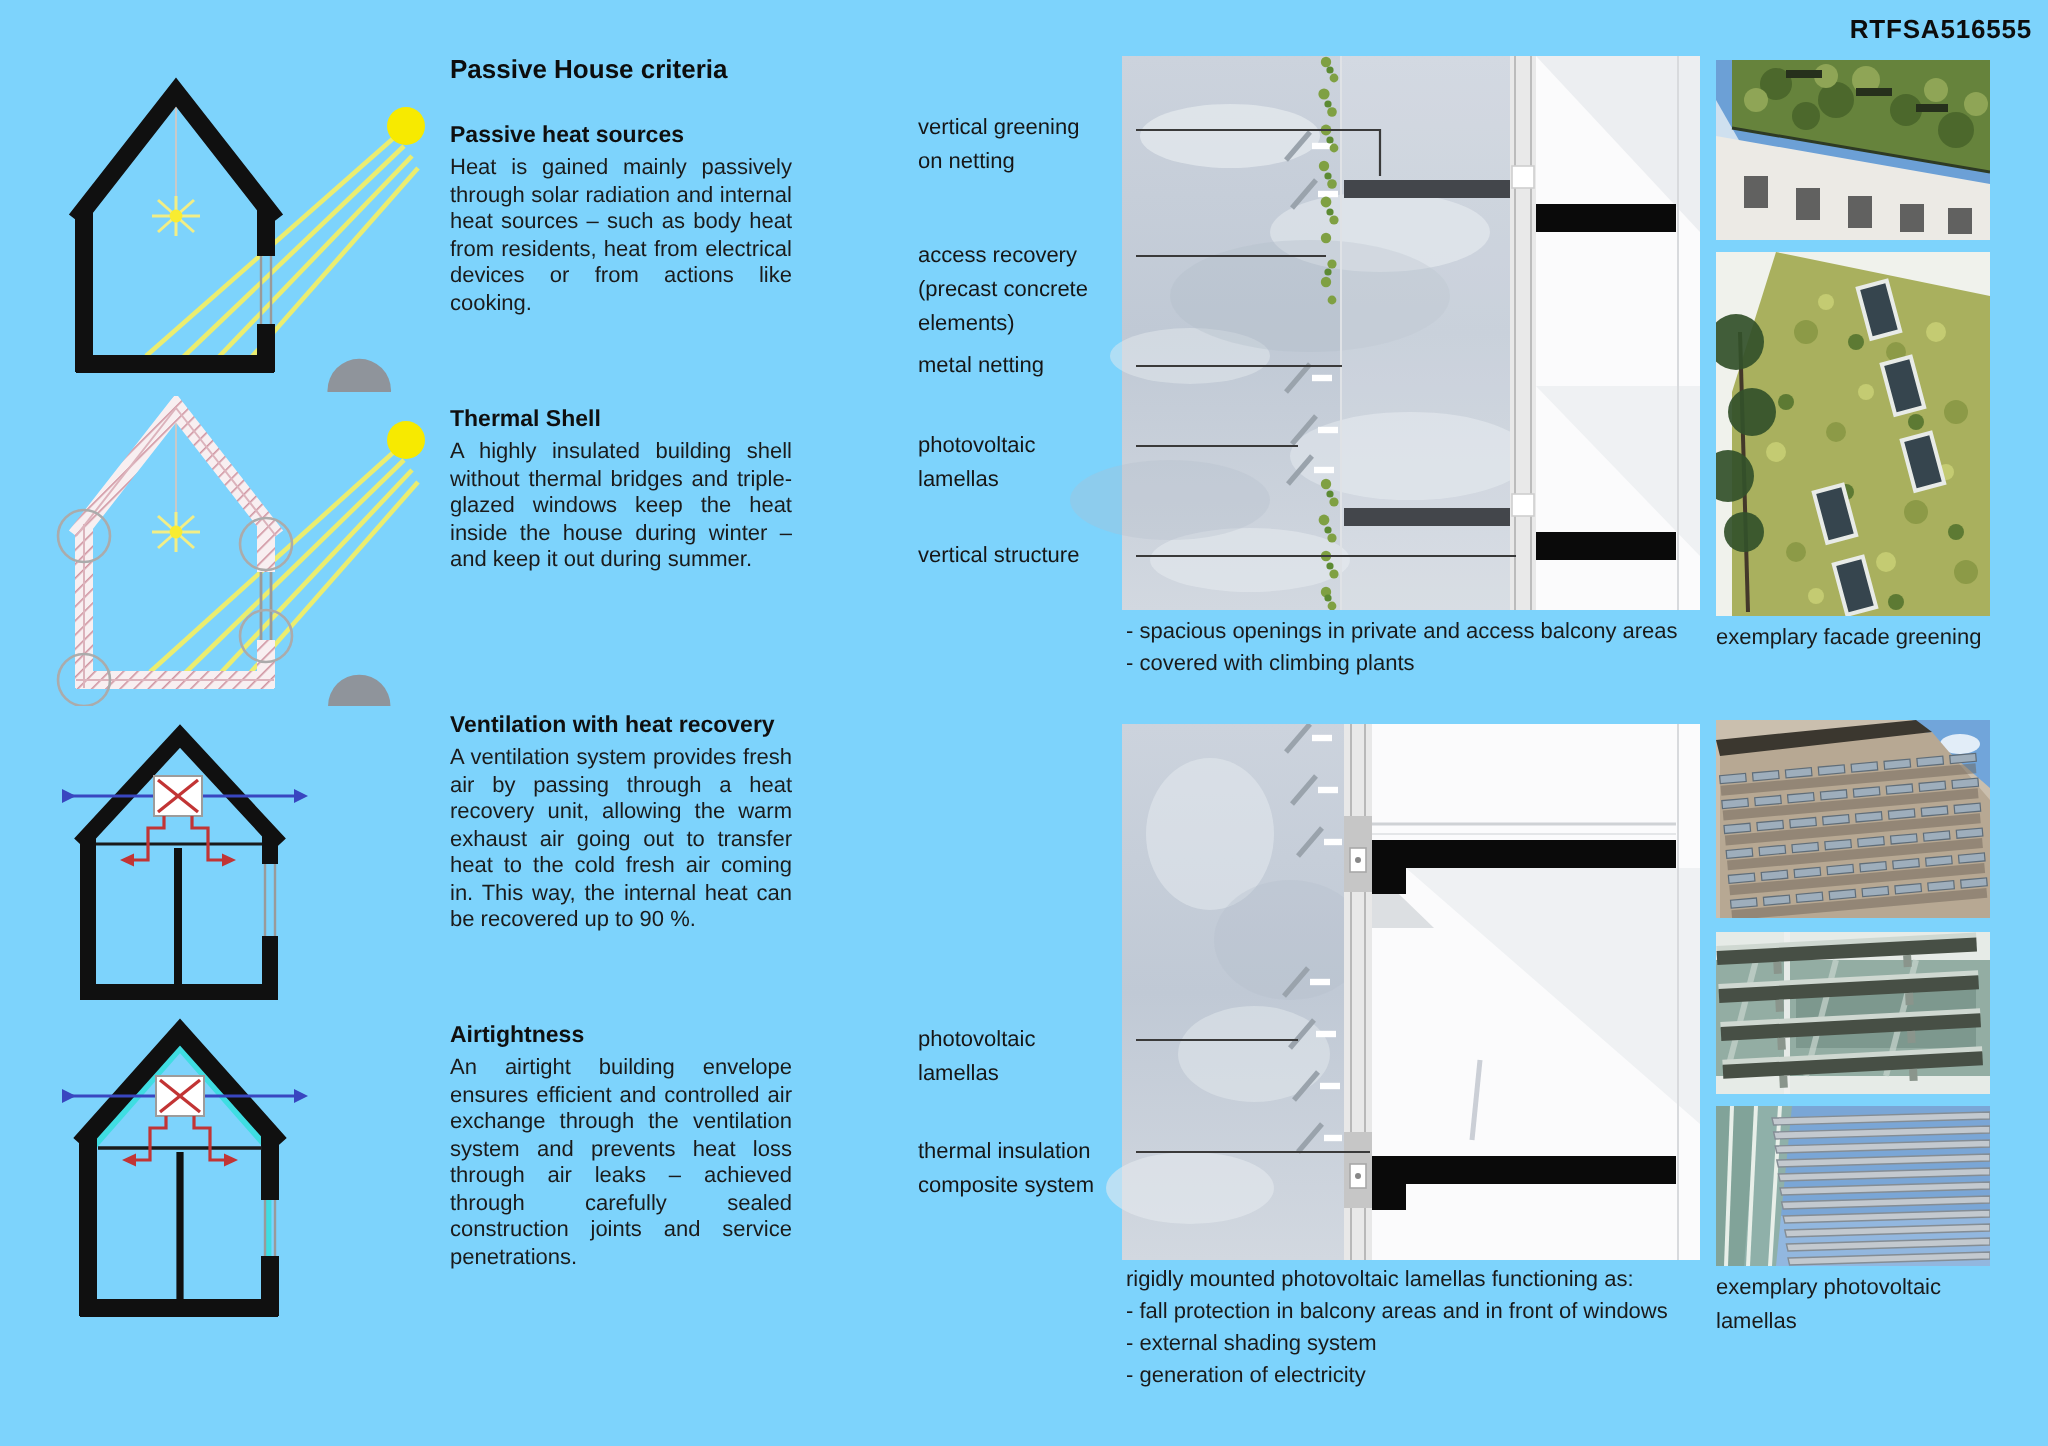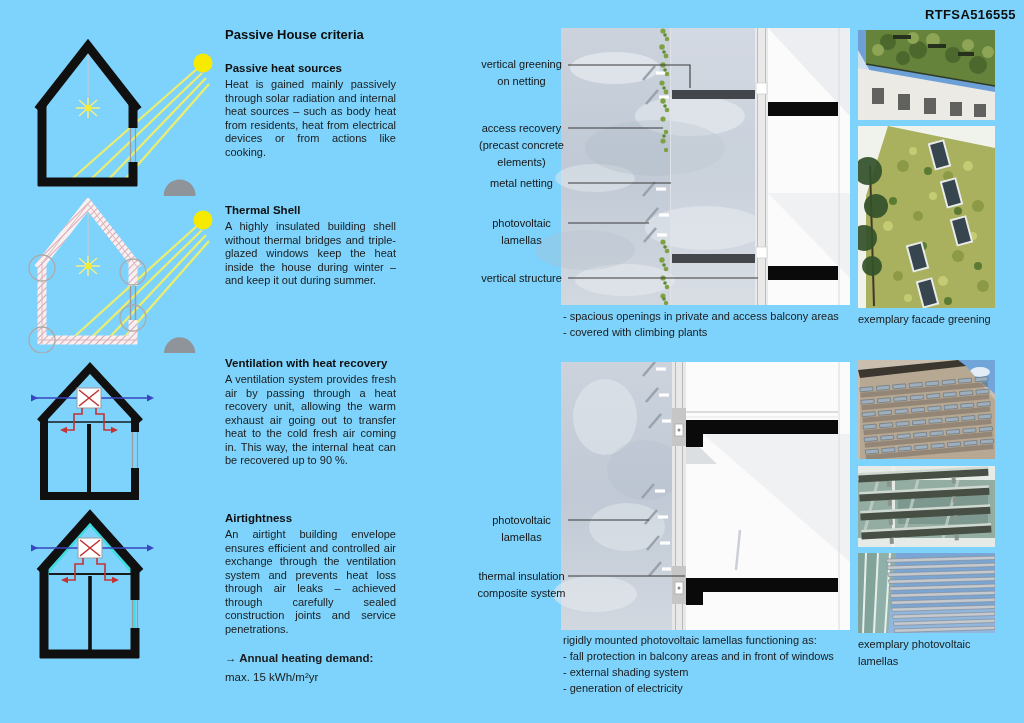--- a/index.html
+++ b/index.html
@@ -7,21 +7,21 @@
         font-family:"Liberation Sans", sans-serif;color:#1b1b1b;}
   .code{position:absolute;top:7px;right:8px;font-size:13px;font-weight:bold;letter-spacing:.4px;color:#0d0d0d;}
   .title{position:absolute;left:225px;top:27px;font-size:13px;font-weight:bold;color:#0d0d0d;}
   .sec{position:absolute;left:225px;width:171px;}
   .sec h3{font-size:11.5px;font-weight:bold;margin:0 0 4px 0;color:#0f0f0f;}
   .sec p{font-size:11px;line-height:13.5px;margin:0;text-align:justify;color:#1b1b1b;}
   .demand{position:absolute;left:225px;width:175px;font-size:11.5px;}
   .demand .d1{font-weight:bold;margin-bottom:7px;}
   .panel{position:absolute;left:455px;width:395px;}
   .panel svg{position:absolute;left:0;top:0;}
-  .lbl{position:absolute;left:14px;width:105px;font-size:11px;line-height:17px;text-align:center;
+  .lbl{position:absolute;left:4px;width:105px;font-size:11px;line-height:17px;text-align:left;
        white-space:pre-line;color:#161616;}
   .notes{position:absolute;left:563px;width:292px;font-size:11px;line-height:16px;color:#1a1a1a;}
   .notes div{white-space:nowrap;}
   .caption{position:absolute;left:858px;width:140px;font-size:11px;line-height:17px;
            white-space:pre-line;color:#1a1a1a;}
   .photo{position:absolute;left:858px;width:137px;overflow:hidden;}
   .photo svg{display:block;}
   .diagram{position:absolute;left:15px;width:205px;}
 </style>
 </head>
@@ -206,24 +206,20 @@
     <h3>Thermal Shell</h3>
     <p>A highly insulated building shell without thermal bridges and triple-glazed windows keep the heat inside the house during winter – and keep it out during summer.</p>
   </div>
   <div class="sec" style="top:357px">
     <h3>Ventilation with heat recovery</h3>
     <p>A ventilation system provides fresh air by passing through a heat recovery unit, allowing the warm exhaust air going out to transfer heat to the cold fresh air coming in. This way, the internal heat can be recovered up to 90 %.</p>
   </div>
   <div class="sec" style="top:512px">
     <h3>Airtightness</h3>
     <p>An airtight building envelope ensures efficient and controlled air exchange through the ventilation system and prevents heat loss through air leaks – achieved through carefully sealed construction joints and service penetrations.</p>
-  </div>
-  <div class="demand" style="top:652px">
-    <div class="d1">→ Annual heating demand:</div>
-    <div class="d2">max. 15 kWh/m²yr</div>
   </div>
 
   <div class="panel" style="top:28px;height:277px">
     <svg width="395" height="277" viewBox="0 0 395 277">
       <rect x="106" y="0" width="289" height="277" fill="url(#skyg)"></rect>
       <g fill="#e4e9ee">
         <ellipse cx="160" cy="40" rx="45" ry="16" opacity=".75"></ellipse>
         <ellipse cx="235" cy="88" rx="55" ry="20" opacity=".6"></ellipse>
         <ellipse cx="140" cy="150" rx="40" ry="14" opacity=".5"></ellipse>
         <ellipse cx="250" cy="200" rx="60" ry="22" opacity=".55"></ellipse>

